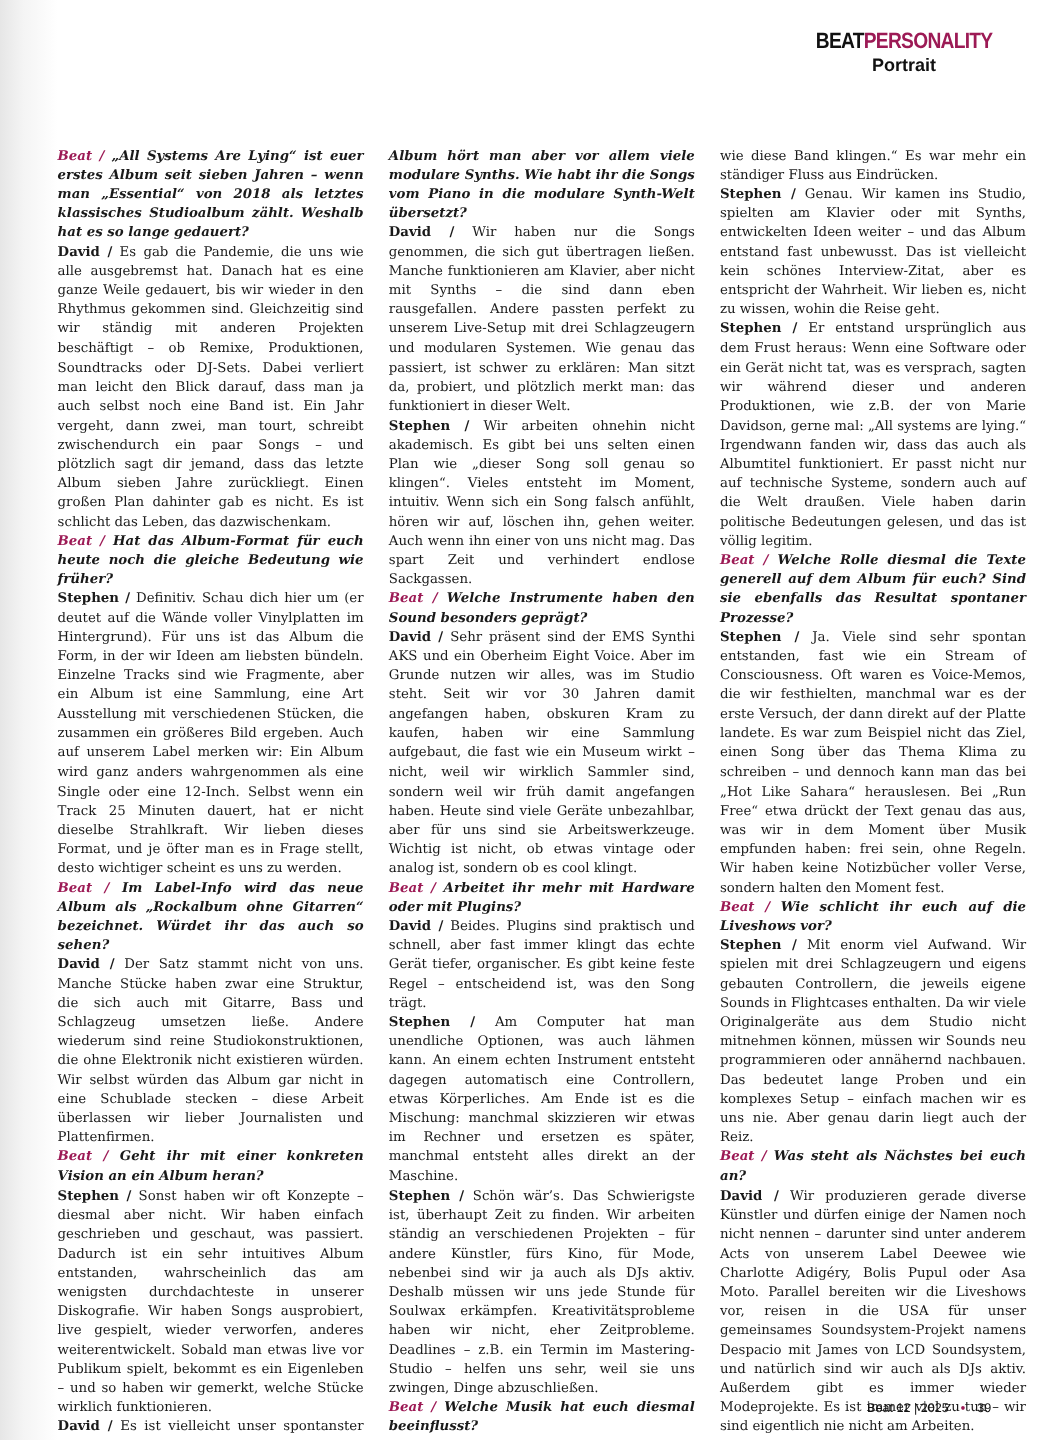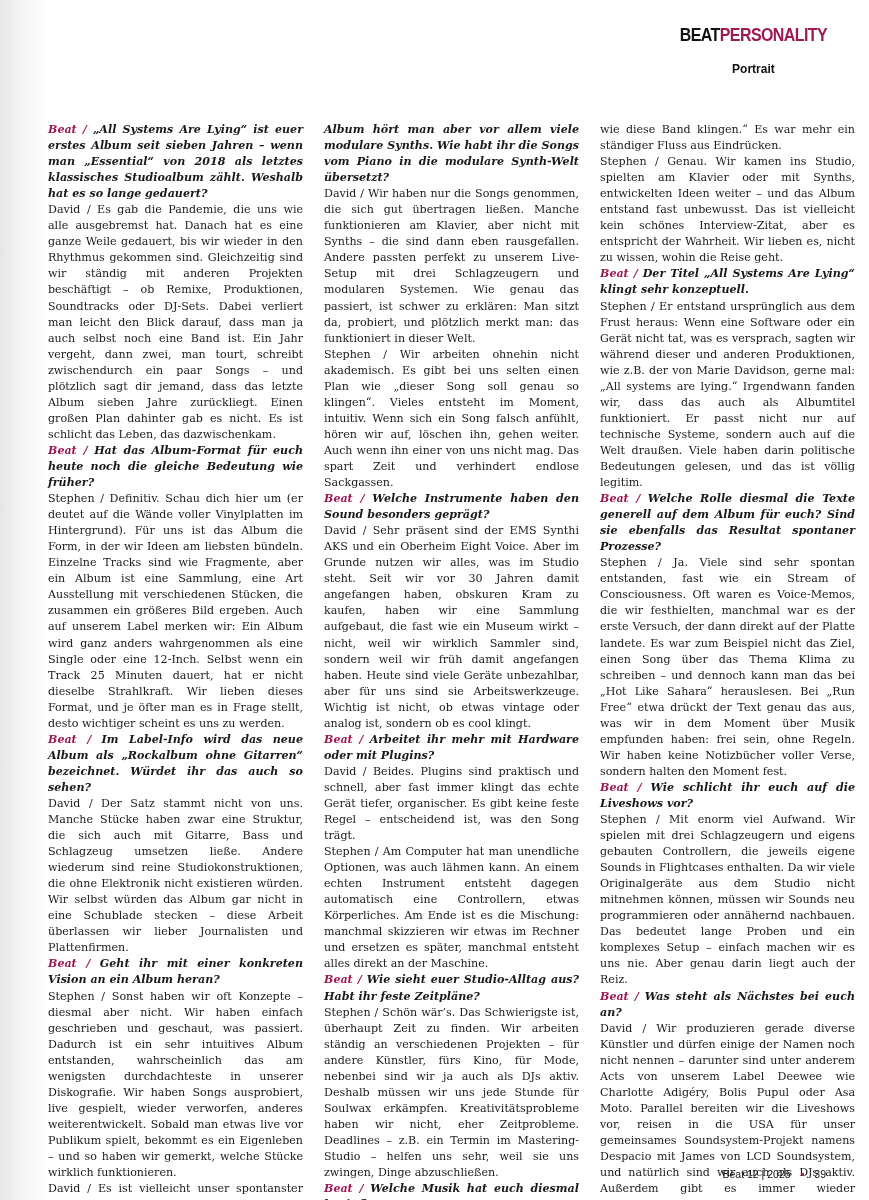--- a/index.html
+++ b/index.html
@@ -18,31 +18,31 @@
     font-family: "Liberation Sans", sans-serif;
   }
   .brand {
     font-weight: bold; font-size: 16px; letter-spacing: -0.6px;
     transform: scaleY(1.15); transform-origin: right top;
     line-height: 16px;
   }
   .brand .b1 { color: #111; }
   .brand .b2 { color: #9c1a55; }
   .section-label {
-    font-weight: bold; font-size: 12px; margin-top: 20px; color: #111;
+    font-weight: bold; font-size: 15px; margin-top: 4px; color: #111;
   }
   .columns {
     position: absolute; top: 122px; left: 48px; width: 808px;
     display: grid; grid-template-columns: 255px 255px 255px; column-gap: 21px;
   }
   .col { font-size: 11.1px; line-height: 16.05px; text-align: justify; hyphens: auto; }
   .col p { margin: 0; }
   .q { font-style: italic; font-weight: bold; }
   .q .lead { color: #9c1a55; font-weight: bold; font-style: italic; margin-top: 29px; }
-  .speaker { font-weight: normal; }
+  .speaker { font-weight: bold; }
   .block { margin-bottom: 16px; }
   .footer {
     position: absolute; right: 43px; top: 1168px;
     font-family: "Liberation Sans", sans-serif; font-size: 10.5px; color: #111;
   }
   .footer .dot { color: #9c1a55; margin: 0 10px; font-weight: bold; }
 </style>
 </head>
 <body>
 
@@ -69,28 +69,26 @@
     </div>
   <div class="col">
       <p class="q">Album hört man aber vor allem viele modulare Synths. Wie habt ihr die Songs vom Piano in die modulare Synth-Welt übersetzt?</p>
       <p><span class="speaker">David /</span> <span>Wir haben nur die Songs genommen, die sich gut übertragen ließen. Manche funktionieren am Klavier, aber nicht mit Synths – die sind dann eben rausgefallen. Andere passten perfekt zu unserem Live-Setup mit drei Schlagzeugern und modularen Systemen. Wie genau das passiert, ist schwer zu erklären: Man sitzt da, probiert, und plötzlich merkt man: das funktioniert in dieser Welt.</span></p>
       <p class="block"><span class="speaker">Stephen /</span> <span>Wir arbeiten ohnehin nicht akademisch. Es gibt bei uns selten einen Plan wie „dieser Song soll genau so klingen“. Vieles entsteht im Moment, intuitiv. Wenn sich ein Song falsch anfühlt, hören wir auf, löschen ihn, gehen weiter. Auch wenn ihn einer von uns nicht mag. Das spart Zeit und verhindert endlose Sackgassen.</span></p>
       <p class="q"><span class="lead">Beat /</span> <span>Welche Instrumente haben den Sound besonders geprägt?</span></p>
       <p class="block"><span class="speaker">David /</span> <span>Sehr präsent sind der EMS Synthi AKS und ein Oberheim Eight Voice. Aber im Grunde nutzen wir alles, was im Studio steht. Seit wir vor 30 Jahren damit angefangen haben, obskuren Kram zu kaufen, haben wir eine Sammlung aufgebaut, die fast wie ein Museum wirkt – nicht, weil wir wirklich Sammler sind, sondern weil wir früh damit angefangen haben. Heute sind viele Geräte unbezahlbar, aber für uns sind sie Arbeitswerkzeuge. Wichtig ist nicht, ob etwas vintage oder analog ist, sondern ob es cool klingt.</span></p>
       <p class="q"><span class="lead">Beat /</span> <span>Arbeitet ihr mehr mit Hardware oder mit Plugins?</span></p>
       <p><span class="speaker">David /</span> <span>Beides. Plugins sind praktisch und schnell, aber fast immer klingt das echte Gerät tiefer, organischer. Es gibt keine feste Regel – entscheidend ist, was den Song trägt.</span></p>
       <p class="block"><span class="speaker">Stephen /</span> <span>Am Computer hat man unendliche Optionen, was auch lähmen kann. An einem echten Instrument entsteht dagegen automatisch eine Controllern, etwas Körperliches. Am Ende ist es die Mischung: manchmal skizzieren wir etwas im Rechner und ersetzen es später, manchmal entsteht alles direkt an der Maschine.</span></p>
-      <p class="q"><span class="lead">Beat /</span> <span>Wie sieht euer Studio-Alltag aus? Habt ihr feste Zeitpläne?</span></p>
       <p class="block"><span class="speaker">Stephen /</span> <span>Schön wär’s. Das Schwierigste ist, überhaupt Zeit zu finden. Wir arbeiten ständig an verschiedenen Projekten – für andere Künstler, fürs Kino, für Mode, nebenbei sind wir ja auch als DJs aktiv. Deshalb müssen wir uns jede Stunde für Soulwax erkämpfen. Kreativitätsprobleme haben wir nicht, eher Zeitprobleme. Deadlines – z.B. ein Termin im Mastering-Studio – helfen uns sehr, weil sie uns zwingen, Dinge abzuschließen.</span></p>
       <p class="q"><span class="lead">Beat /</span> <span>Welche Musik hat euch diesmal beeinflusst?</span></p>
     </div>
   <div class="col">
       <p>wie diese Band klingen.“ Es war mehr ein ständiger Fluss aus Eindrücken.</p>
       <p class="block"><span class="speaker">Stephen /</span> <span>Genau. Wir kamen ins Studio, spielten am Klavier oder mit Synths, entwickelten Ideen weiter – und das Album entstand fast unbewusst. Das ist vielleicht kein schönes Interview-Zitat, aber es entspricht der Wahrheit. Wir lieben es, nicht zu wissen, wohin die Reise geht.</span></p>
-      <p class="q"><span class="lead">Beat /</span> <span>Der Titel „All Systems Are Lying“ klingt sehr konzeptuell.</span></p>
       <p class="block"><span class="speaker">Stephen /</span> <span>Er entstand ursprünglich aus dem Frust heraus: Wenn eine Software oder ein Gerät nicht tat, was es versprach, sagten wir während dieser und anderen Produktionen, wie z.B. der von Marie Davidson, gerne mal: „All systems are lying.“ Irgendwann fanden wir, dass das auch als Albumtitel funktioniert. Er passt nicht nur auf technische Systeme, sondern auch auf die Welt draußen. Viele haben darin politische Bedeutungen gelesen, und das ist völlig legitim.</span></p>
       <p class="q"><span class="lead">Beat /</span> <span>Welche Rolle diesmal die Texte generell auf dem Album für euch? Sind sie ebenfalls das Resultat spontaner Prozesse?</span></p>
       <p class="block"><span class="speaker">Stephen /</span> <span>Ja. Viele sind sehr spontan entstanden, fast wie ein Stream of Consciousness. Oft waren es Voice-Memos, die wir festhielten, manchmal war es der erste Versuch, der dann direkt auf der Platte landete. Es war zum Beispiel nicht das Ziel, einen Song über das Thema Klima zu schreiben – und dennoch kann man das bei „Hot Like Sahara“ herauslesen. Bei „Run Free“ etwa drückt der Text genau das aus, was wir in dem Moment über Musik empfunden haben: frei sein, ohne Regeln. Wir haben keine Notizbücher voller Verse, sondern halten den Moment fest.</span></p>
       <p class="q"><span class="lead">Beat /</span> <span>Wie schlicht ihr euch auf die Liveshows vor?</span></p>
       <p class="block"><span class="speaker">Stephen /</span> <span>Mit enorm viel Aufwand. Wir spielen mit drei Schlagzeugern und eigens gebauten Controllern, die jeweils eigene Sounds in Flightcases enthalten. Da wir viele Originalgeräte aus dem Studio nicht mitnehmen können, müssen wir Sounds neu programmieren oder annähernd nachbauen. Das bedeutet lange Proben und ein komplexes Setup – einfach machen wir es uns nie. Aber genau darin liegt auch der Reiz.</span></p>
       <p class="q"><span class="lead">Beat /</span> <span>Was steht als Nächstes bei euch an?</span></p>
       <p class="block"><span class="speaker">David /</span> <span>Wir produzieren gerade diverse Künstler und dürfen einige der Namen noch nicht nennen – darunter sind unter anderem Acts von unserem Label Deewee wie Charlotte Adigéry, Bolis Pupul oder Asa Moto. Parallel bereiten wir die Liveshows vor, reisen in die USA für unser gemeinsames Soundsystem-Projekt namens Despacio mit James von LCD Soundsystem, und natürlich sind wir auch als DJs aktiv. Außerdem gibt es immer wieder Modeprojekte. Es ist immer viel zu tun – wir sind eigentlich nie nicht am Arbeiten.</span></p>
     </div>
 </div>
 

